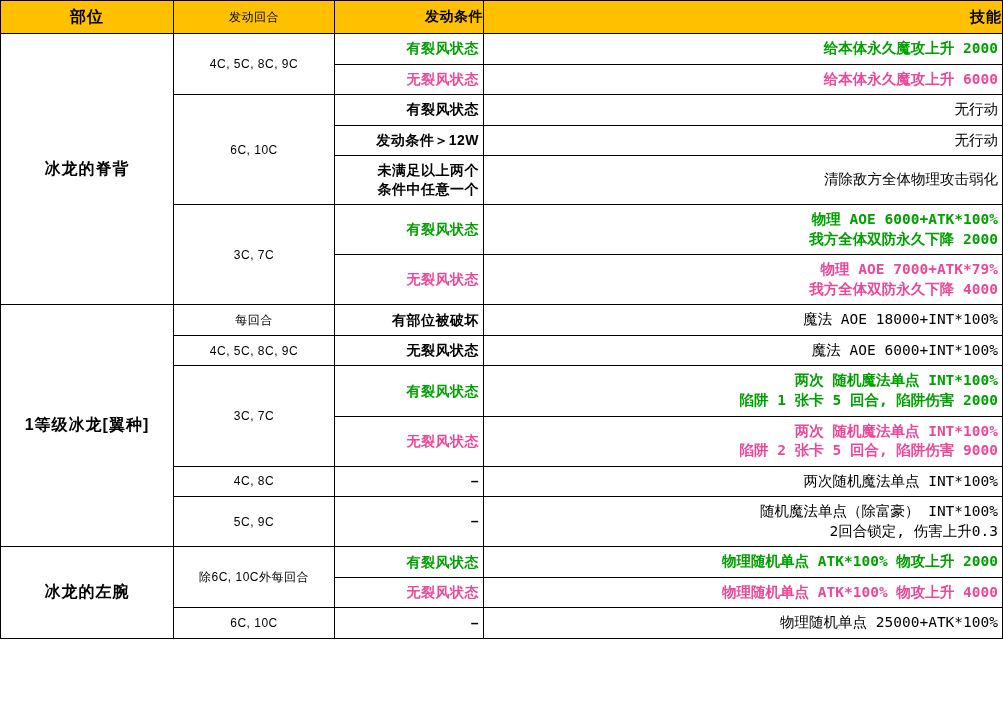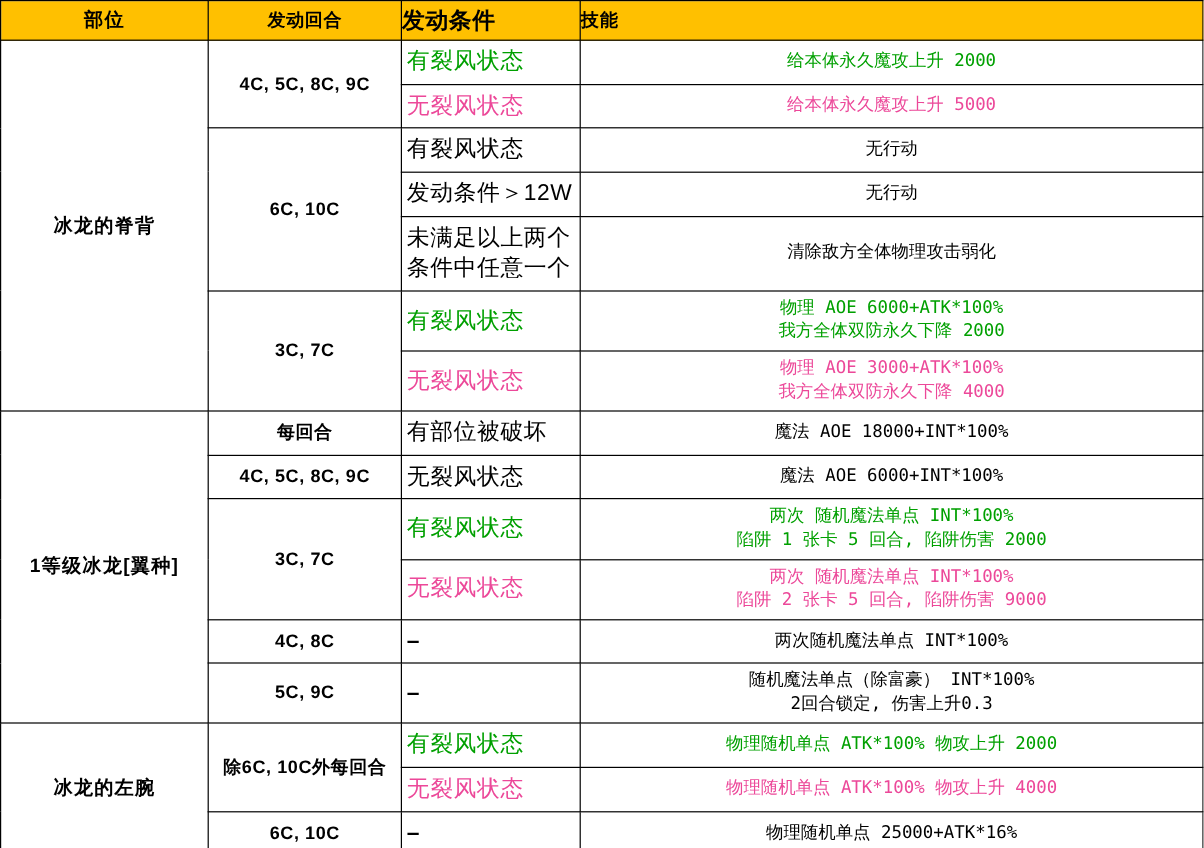--- a/index.html
+++ b/index.html
@@ -36,33 +36,33 @@
   .c-part {
     width: 172px;
     text-align: center;
     font-weight: bold;
     font-size: 16px;
     letter-spacing: 1px;
   }
   .c-turn {
     width: 160px;
     text-align: center;
-    font-weight: bold;
-    font-size: 15px;
+    font-weight: normal;
+    font-size: 12px;
     letter-spacing: 0.5px;
   }
   .c-cond {
     width: 148px;
-    text-align: left;
+    text-align: right;
     font-weight: bold;
-    font-size: 19px;
+    font-size: 14px;
     letter-spacing: 0.5px;
   }
   .c-skill {
-    text-align: center;
+    text-align: right;
     font-size: 15px;
     padding-left: 6px;
     font-family: "DejaVu Sans Mono", "Liberation Mono", monospace;
   }
   .green { color: #00a000; }
   .red   { color: #ec4899; }
   .black { color: #000000; }
 
   .cellpad {
     display: block;
@@ -70,33 +70,33 @@
     line-height: 1.35;
   }
   .skillline {
     display: block;
     white-space: nowrap;
   }
   .mono-skill {
     font-family: "DejaVu Sans Mono", "Liberation Mono", monospace;
     font-size: 14.5px;
   }
-  .bold { font-weight: normal; }
+  .bold { font-weight: bold; }
   .cond-cell { line-height: 1.3; }
 </style>
 </head>
 <body>
 
 <table class="skill-table">
   <thead>
     <tr>
       <th class="c-part">部位</th>
       <th class="c-turn">发动回合</th>
       <th class="c-cond">发动条件</th>
-      <th class="c-skill" style="text-align:left;font-family:Liberation Sans, sans-serif;">技能</th>
+      <th class="c-skill" style="text-align:right;font-family:Liberation Sans, sans-serif;">技能</th>
     </tr>
   </thead>
   <tbody id="tbody">
       <tr>
         <td class="c-part" rowspan="7">冰龙的脊背</td>
         <td class="c-turn" rowspan="2">4C, 5C, 8C, 9C</td>
         <td class="c-cond cond-cell green bold">
           <span class="cellpad">
             <span class="skillline">有裂风状态</span>
           </span>
@@ -108,21 +108,21 @@
         </td>
       </tr>
       <tr>
         <td class="c-cond cond-cell red bold">
           <span class="cellpad">
             <span class="skillline">无裂风状态</span>
           </span>
         </td>
         <td class="c-skill red bold">
           <span class="cellpad mono-skill">
-            <span class="skillline">给本体永久魔攻上升 5000</span>
+            <span class="skillline">给本体永久魔攻上升 6000</span>
           </span>
         </td>
       </tr>
       <tr>
         <td class="c-turn" rowspan="3">6C, 10C</td>
         <td class="c-cond cond-cell black bold">
           <span class="cellpad">
             <span class="skillline">有裂风状态</span>
           </span>
         </td>
@@ -172,21 +172,21 @@
         </td>
       </tr>
       <tr>
         <td class="c-cond cond-cell red bold">
           <span class="cellpad">
             <span class="skillline">无裂风状态</span>
           </span>
         </td>
         <td class="c-skill red bold">
           <span class="cellpad mono-skill">
-            <span class="skillline">物理 AOE 3000+ATK*100%</span>
+            <span class="skillline">物理 AOE 7000+ATK*79%</span>
             <span class="skillline">我方全体双防永久下降 4000</span>
           </span>
         </td>
       </tr>
       <tr>
         <td class="c-part" rowspan="6">1等级冰龙[翼种]</td>
         <td class="c-turn" rowspan="1">每回合</td>
         <td class="c-cond cond-cell black bold">
           <span class="cellpad">
             <span class="skillline">有部位被破坏</span>
@@ -293,18 +293,18 @@
       </tr>
       <tr>
         <td class="c-turn" rowspan="1">6C, 10C</td>
         <td class="c-cond cond-cell black">
           <span class="cellpad">
             <span class="skillline">–</span>
           </span>
         </td>
         <td class="c-skill black">
           <span class="cellpad mono-skill">
-            <span class="skillline">物理随机单点 25000+ATK*16%</span>
+            <span class="skillline">物理随机单点 25000+ATK*100%</span>
           </span>
         </td>
       </tr>
     </tbody>
 </table>
 
 </body></html>

